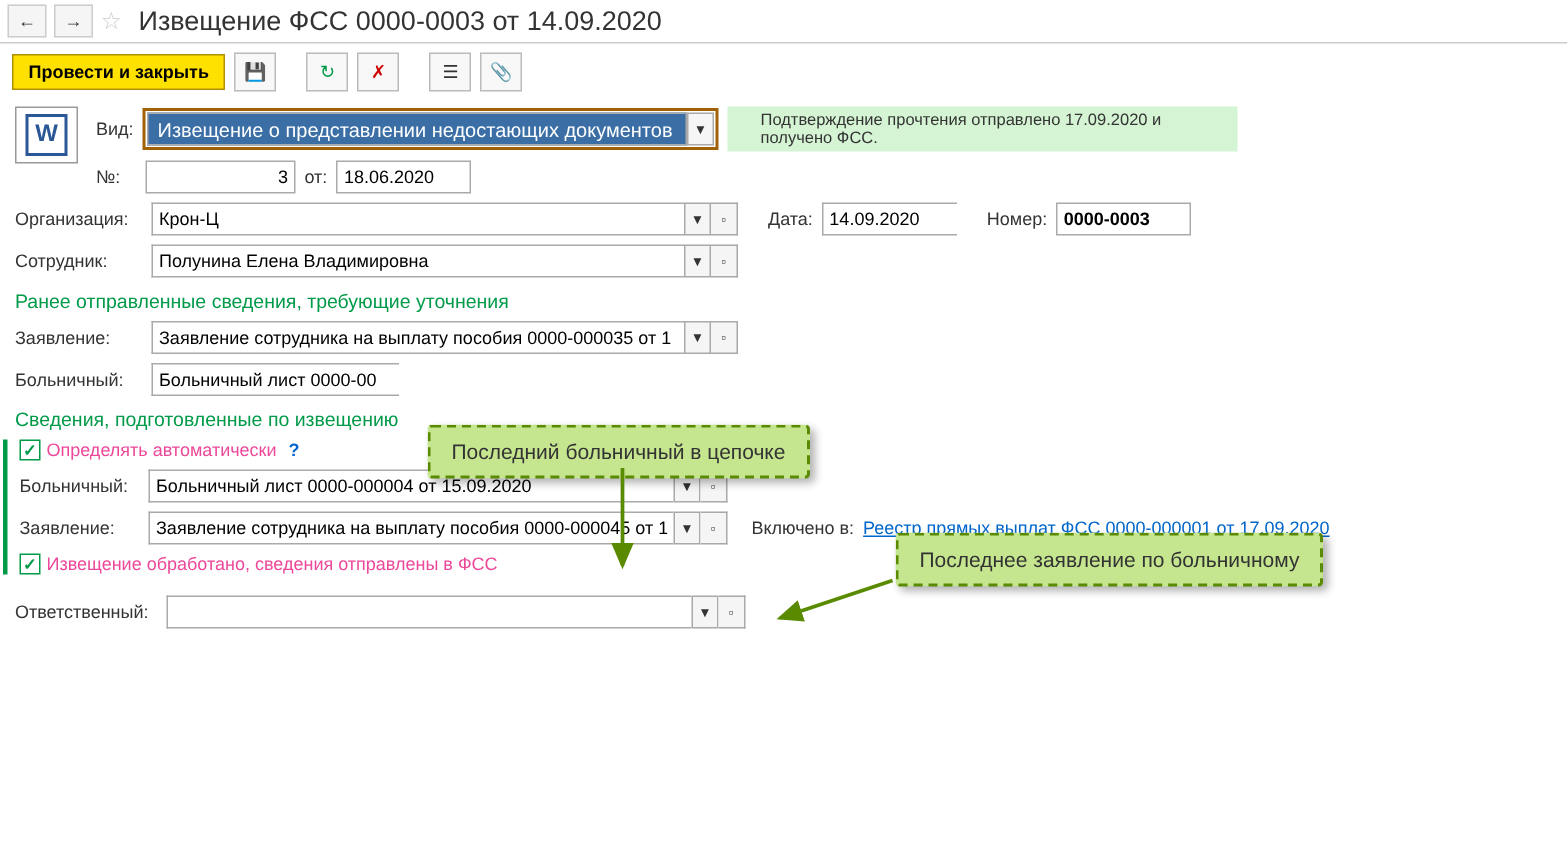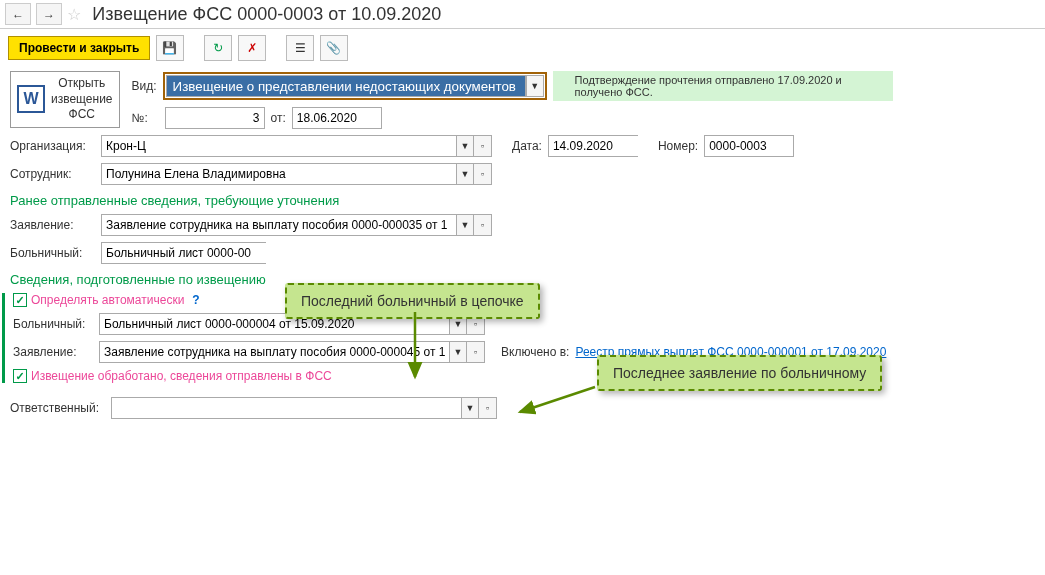--- a/index.html
+++ b/index.html
@@ -39,21 +39,21 @@
 </style>
 </head>
 <body>
 
 <div class="wrapper">
 
 <div class="topbar">
   <div class="nav-btn">←</div>
   <div class="nav-btn">→</div>
   <span class="star-icon">☆</span>
-  <span class="title">Извещение ФСС 0000-0003 от 10.09.2020</span>
+  <span class="title">Извещение ФСС 0000-0003 от 14.09.2020</span>
 </div>
 
 <div class="toolbar">
   <button class="btn-yellow">Провести и закрыть</button>
   <div class="btn-icon">
         <span>💾</span>
       </div>
   <div class="toolbar-sep"></div>
   <div class="btn-icon">
         <span style="color:#009a49">↻</span>
@@ -68,23 +68,20 @@
   <div class="btn-icon">
         <span>📎</span>
       </div>
 </div>
 
 <div class="content">
 
   <div class="row" style="align-items:flex-start">
     <div class="word-btn">
       <span class="word-icon">W</span>
-      <span style="white-space:pre-line">Открыть
-извещение
-ФСС</span>
     </div>
     <div style="display:flex;flex-direction:column;gap:6px;margin-left:6px">
       <div class="row" style="margin-bottom:0">
         <span class="label">Вид:</span>
         <span class="vid-highlight">
           <span class="input-group">
             <input class="vid-input" value="Извещение о представлении недостающих документов" style="">
             <div class="dd-btn">▼</div>
           </span>
         </span>
@@ -104,21 +101,21 @@
     <div class="input-group">
       <input class="input" style="width: 355px;" value="Крон-Ц">
       <div class="dd-btn">▼</div>
       <div class="dd-btn">▫</div>
     </div>
     <span class="label" style="margin-left:14px">Дата:</span>
     <div class="input-group">
       <input class="input" style="width: 90px;" value="14.09.2020">
     </div>
     <span class="label" style="margin-left:14px">Номер:</span>
-    <input class="input" style="width: 90px;" value="0000-0003">
+    <input class="input" style="width: 90px; font-weight: bold;" value="0000-0003">
   </div>
 
   <div class="row">
     <span class="label" style="width:85px">Сотрудник:</span>
     <div class="input-group">
       <input class="input" style="width: 355px;" value="Полунина Елена Владимировна">
       <div class="dd-btn">▼</div>
       <div class="dd-btn">▫</div>
     </div>
   </div>

